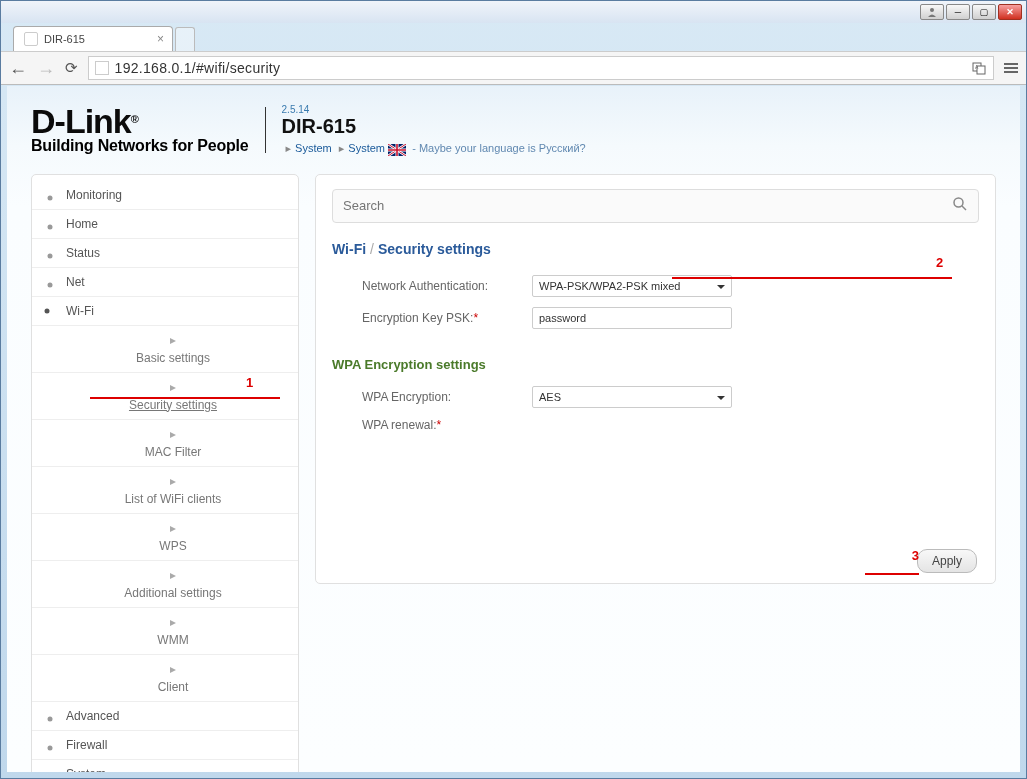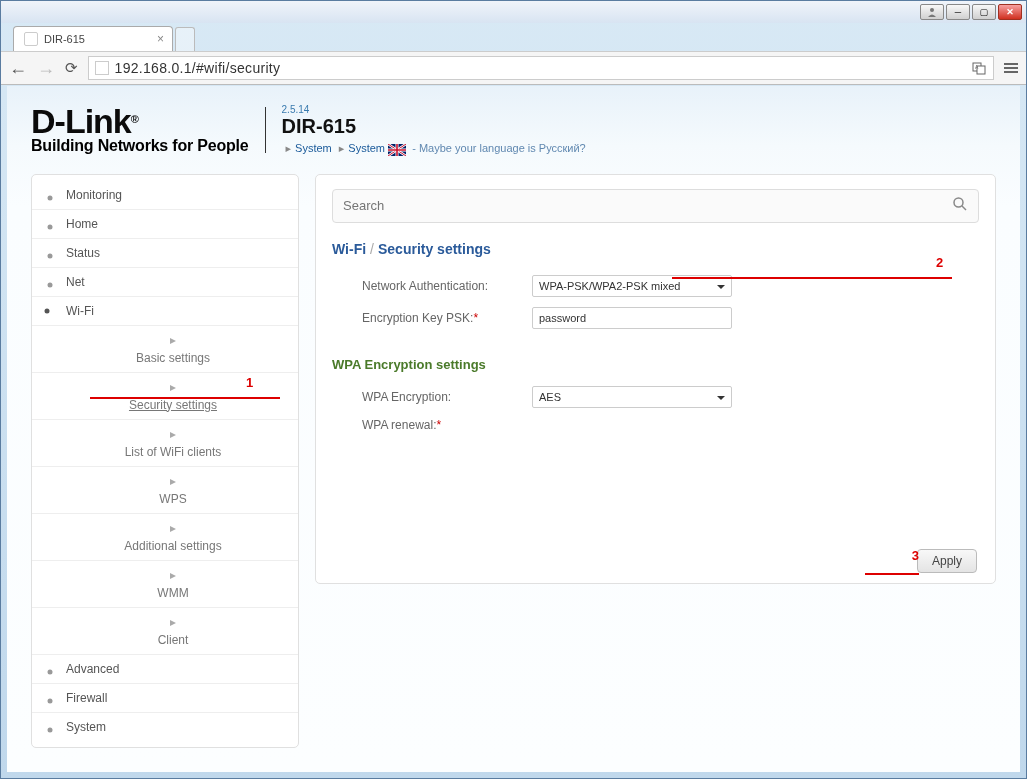--- a/index.html
+++ b/index.html
@@ -65,21 +65,21 @@
 .section-title { color: #2a5a9a; font-weight: bold; font-size: 14px; margin-bottom: 18px; }
 .section-title .sep2 { color: #aaa; margin: 0 4px; font-weight: normal; }
 .section-sub { color: #4a7a2a; font-weight: bold; font-size: 13px; margin: 28px 0 14px 0; }
 .fld { display: flex; align-items: center; margin: 10px 0; }
 .fld label { width: 170px; color: #666; font-size: 12px; margin-left: 30px; }
 .req { color: #c00; }
 .selectish { width: 200px; height: 22px; border: 1px solid #ccc; border-radius: 2px; background: #fff; padding: 3px 6px; font-size: 11px; color: #333; position: relative; text-align: left; }
 .selectish .caret { position: absolute; right: 6px; top: 9px; border-top: 4px solid #333; border-left: 4px solid transparent; border-right: 4px solid transparent; }
 .textish { width: 200px; height: 22px; border: 1px solid #ccc; border-radius: 2px; background: #fff; padding: 3px 6px; font-size: 11px; color: #333; }
 .cbox { width: 13px; height: 13px; }
-.apply { position: absolute; bottom: 10px; right: 18px; border: 1px solid #bbb; background: linear-gradient(to bottom,#f8f8f8,#e4e4e4); padding: 4px 14px; border-radius: 4px; font-size: 12px; color: #444; cursor: pointer; }
+.apply { position: absolute; bottom: 10px; right: 18px; border: 1px solid #bbb; background: linear-gradient(to bottom,#f8f8f8,#e4e4e4); padding: 4px 14px; border-radius: 10px; font-size: 12px; color: #444; cursor: pointer; }
 .annot-line-2 { position: absolute; top: 102px; left: 356px; width: 280px; height: 2px; background: #d00; }
 .annot-num-2 { position: absolute; top: 80px; left: 620px; color: #d00; font-weight: bold; font-size: 13px; }
 .annot-line-3 { position: absolute; bottom: 8px; right: 76px; width: 54px; height: 2px; background: #d00; }
 .annot-num-3 { position: absolute; bottom: 20px; right: 76px; color: #d00; font-weight: bold; font-size: 13px; }
 </style>
 </head>
 <body>
 
 <div class="window">
   <div class="titlebar">
@@ -191,20 +191,26 @@
                 <polygon points="0,0 6,3 0,6" fill="#aaa"></polygon>
               </svg></span>
             <span>Security settings</span>
             <span class="annot-num-1">1</span>
             <span class="annot-line-1"></span>
           </div>
           <div class="side-item sub">
             <span class="bullet"><svg viewBox="0 0 6 6">
                 <polygon points="0,0 6,3 0,6" fill="#aaa"></polygon>
               </svg></span>
+            <span>MAC Filter</span>
+          </div>
+          <div class="side-item sub">
+            <span class="bullet"><svg viewBox="0 0 6 6">
+                <polygon points="0,0 6,3 0,6" fill="#aaa"></polygon>
+              </svg></span>
             <span>List of WiFi clients</span>
           </div>
           <div class="side-item sub">
             <span class="bullet"><svg viewBox="0 0 6 6">
                 <polygon points="0,0 6,3 0,6" fill="#aaa"></polygon>
               </svg></span>
             <span>WPS</span>
           </div>
           <div class="side-item sub">
             <span class="bullet"><svg viewBox="0 0 6 6">

